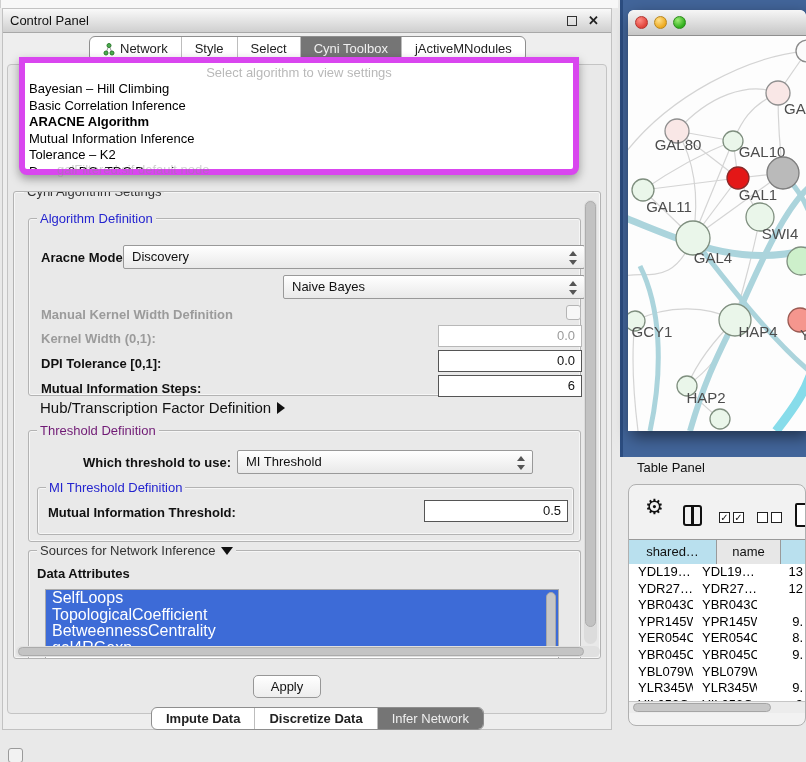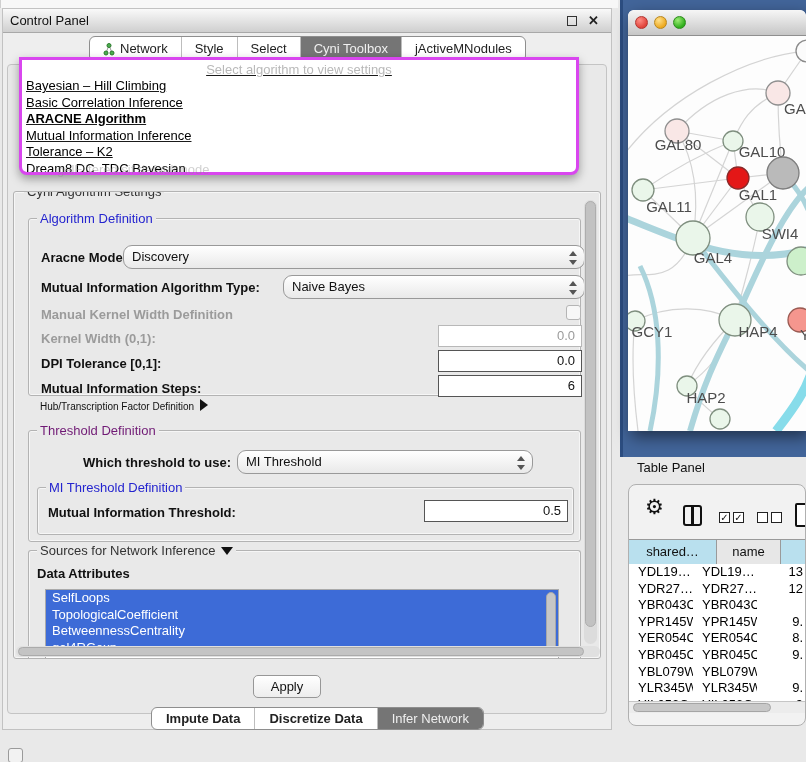--- a/index.html
+++ b/index.html
@@ -20,52 +20,52 @@
   .cp-tab.sel{background:#757575;color:#f0f0f0;}
 
   .cp-inner{position:absolute;left:4px;top:55px;width:600px;height:650px;background:#e9e9e9;border:1px solid #c4c4c4;border-radius:4px;}
 
   
   .ghost-label{position:absolute;left:20px;top:84px;color:#8a8a8a;opacity:.28;font-size:13px;}
   .ghost-combo{position:absolute;left:549px;top:88px;width:26px;height:32px;border:2px solid rgba(100,140,220,.4);border-radius:6px;}
   .ghost-bottom{position:absolute;left:54px;top:153px;color:#8a8a8a;opacity:.4;font-size:13px;z-index:6;}
 
   
-  .algo-pop{position:absolute;left:16px;top:48px;width:560px;height:118px;background:#ffffff;border:3px solid #d946ef;border-radius:0 0 8px 8px;box-shadow:0 4px 10px rgba(0,0,0,.35);z-index:5;overflow:hidden;text-decoration:underline;}
+  .algo-pop{position:absolute;left:16px;top:48px;width:560px;height:118px;background:#ffffff;border:6px solid #d946ef;border-radius:0 0 8px 8px;box-shadow:0 4px 10px rgba(0,0,0,.35);z-index:5;overflow:hidden;}
   .algo-prompt{height:16px;text-align:center;color:#b9b9b9;font-size:13px;margin-top:2px;}
   .algo-item{height:16.5px;line-height:16.5px;padding-left:4px;font-size:13px;color:#000;white-space:nowrap;}
   .algo-item.sel{font-weight:bold;}
 
   
   .grp{position:absolute;border:1px solid #b3b3b3;border-radius:3px;box-shadow:inset 0 0 0 1px rgba(255,255,255,.6);}
   .grp-title{position:absolute;top:-8px;background:#e9e9e9;padding:0 3px;font-size:13px;white-space:nowrap;display:flex;align-items:center;gap:5px;}
   .settings-grp{left:10px;top:182px;width:588px;height:468px;overflow:hidden;}
   .t-plain{color:#333;}
   .t-blue{color:#2424cf;}
   .t-green{color:#701a75;}
 
   .vsb{position:absolute;right:3px;top:8px;bottom:14px;width:13px;background:#dcdcdc;border-radius:7px;}
   .vsb .thumb{position:absolute;left:1px;right:1px;top:1px;height:96%;background:#c2c2c2;border:1px solid #adadad;border-radius:6px;}
   .hsb{position:absolute;left:2px;bottom:1px;height:11px;width:584px;background:#e0e0e0;border-radius:6px;}
   .hsb .thumb{position:absolute;top:1px;bottom:1px;left:2px;width:97%;background:#c4c4c4;border:1px solid #ababab;border-radius:5px;}
 
   .lbl{position:absolute;font-weight:bold;font-size:13px;color:#111;white-space:nowrap;}
   .lbl.dis{color:#9b9b9b;}
-  .combo{position:absolute;height:24px;background:linear-gradient(#ffffff,#e9e9e9);border:1px solid #999;border-radius:9px;font-size:13px;line-height:22px;padding-left:8px;color:#111;}
+  .combo{position:absolute;height:24px;background:linear-gradient(#ffffff,#e9e9e9);border:1px solid #999;border-radius:2px;font-size:13px;line-height:22px;padding-left:8px;color:#111;}
   .stepper{position:absolute;right:7px;top:4px;width:9px;height:16px;}
   .stepper:before{content:"";position:absolute;left:1px;top:1px;border-left:4px solid transparent;border-right:4px solid transparent;border-bottom:5px solid #555;}
   .stepper:after{content:"";position:absolute;left:1px;bottom:1px;border-left:4px solid transparent;border-right:4px solid transparent;border-top:5px solid #555;}
   .field{position:absolute;height:22px;background:#fff;border:1px solid #555;font-size:13px;line-height:20px;text-align:right;padding-right:6px;color:#111;}
   .field.dis{border:1px solid #b8b8b8;color:#9b9b9b;}
   .checkbox{position:absolute;width:15px;height:15px;border:1px solid #b5b5b5;border-radius:3px;background:#f7f7f7;}
   .tri-right{display:inline-block;width:0;height:0;border-top:6px solid transparent;border-bottom:6px solid transparent;border-left:8px solid #111;margin-left:6px;vertical-align:-1px;}
   .tri-down{display:inline-block;width:0;height:0;border-left:6px solid transparent;border-right:6px solid transparent;border-top:8px solid #111;}
 
   .attr-list{position:absolute;left:16px;top:38px;width:514px;height:70px;background:#fff;border:1px solid #aaa;overflow:hidden;}
-  .attr-item{height:16.5px;line-height:16.5px;background:#3d6bd7;color:#fff;padding-left:6px;font-size:13px;}
+  .attr-item{height:16.5px;line-height:16.5px;background:#3d6bd7;color:#fff;padding-left:6px;font-size:16px;}
   .attr-sb{position:absolute;right:2px;top:2px;width:10px;bottom:2px;background:transparent;}
   .attr-sb .thumb{position:absolute;left:0;right:0;top:0;height:100%;background:#c6c6c6;border:1px solid #a8a8a8;border-radius:5px;}
 
   .apply-btn{position:absolute;left:250px;top:666px;width:68px;height:23px;background:linear-gradient(#ffffff,#ededed);border:1px solid #979797;border-radius:5px;text-align:center;line-height:21px;font-size:13px;color:#111;}
 
   .bottom-tabs{position:absolute;left:148px;top:698px;height:23px;display:flex;background:#fff;border:1px solid #8e8e8e;border-radius:6px;overflow:hidden;}
   .bottom-tab{padding:0 14px;line-height:21px;font-size:13px;font-weight:bold;color:#222;border-left:1px solid #bdbdbd;}
   .bottom-tab:first-child{border-left:none;}
   .bottom-tab.sel{background:#757575;color:#efefef;font-weight:normal;}
 
@@ -168,40 +168,39 @@
 
       <div class="grp" style="left:14px;top:26px;width:553px;height:178px;">
         <span class="grp-title t-blue" style="left:8px;">Algorithm Definition</span>
 
         <span class="lbl" style="left:12px;top:31px;">Aracne Mode:</span>
         <div class="combo" style="left:94px;top:26px;width:462px;">
           <span>Discovery</span>
           <span class="stepper"></span>
         </div>
 
-        <span class="lbl" style="left:12px;top:61px;">Mutual Information Algorithm Type:</span>
         <div class="combo" style="left:254px;top:56px;width:302px;">
           <span>Naive Bayes</span>
           <span class="stepper"></span>
         </div>
 
         <span class="lbl dis" style="left:12px;top:88px;">Manual Kernel Width Definition</span>
         <span class="checkbox" style="left:537px;top:86px;"></span>
 
         <span class="lbl dis" style="left:12px;top:112px;">Kernel Width (0,1):</span>
         <span class="field dis" style="left:409px;top:106px;width:144px;">0.0</span>
 
         <span class="lbl" style="left:12px;top:137px;">DPI Tolerance [0,1]:</span>
         <span class="field" style="left:409px;top:131px;width:144px;">0.0</span>
 
         <span class="lbl" style="left:12px;top:162px;">Mutual Information Steps:</span>
         <span class="field" style="left:409px;top:156px;width:144px;">6</span>
       </div>
 
-      <span style="position:absolute;left:26px;top:207px;font-size:10px;color:#111;">
+      <span style="position:absolute;left:26px;top:207px;font-size:15px;color:#111;">
         <span>Hub/Transcription Factor Definition</span><span class="tri-right"></span>
       </span>
 
       <div class="grp" style="left:14px;top:238px;width:553px;height:112px;">
         <span class="grp-title t-green" style="left:8px;">Threshold Definition</span>
 
         <span class="lbl" style="left:54px;top:24px;text-align:center;">Which threshold to use:</span>
         <div class="combo" style="left:208px;top:19px;width:296px;">
           <span>MI Threshold</span>
           <span class="stepper"></span>

